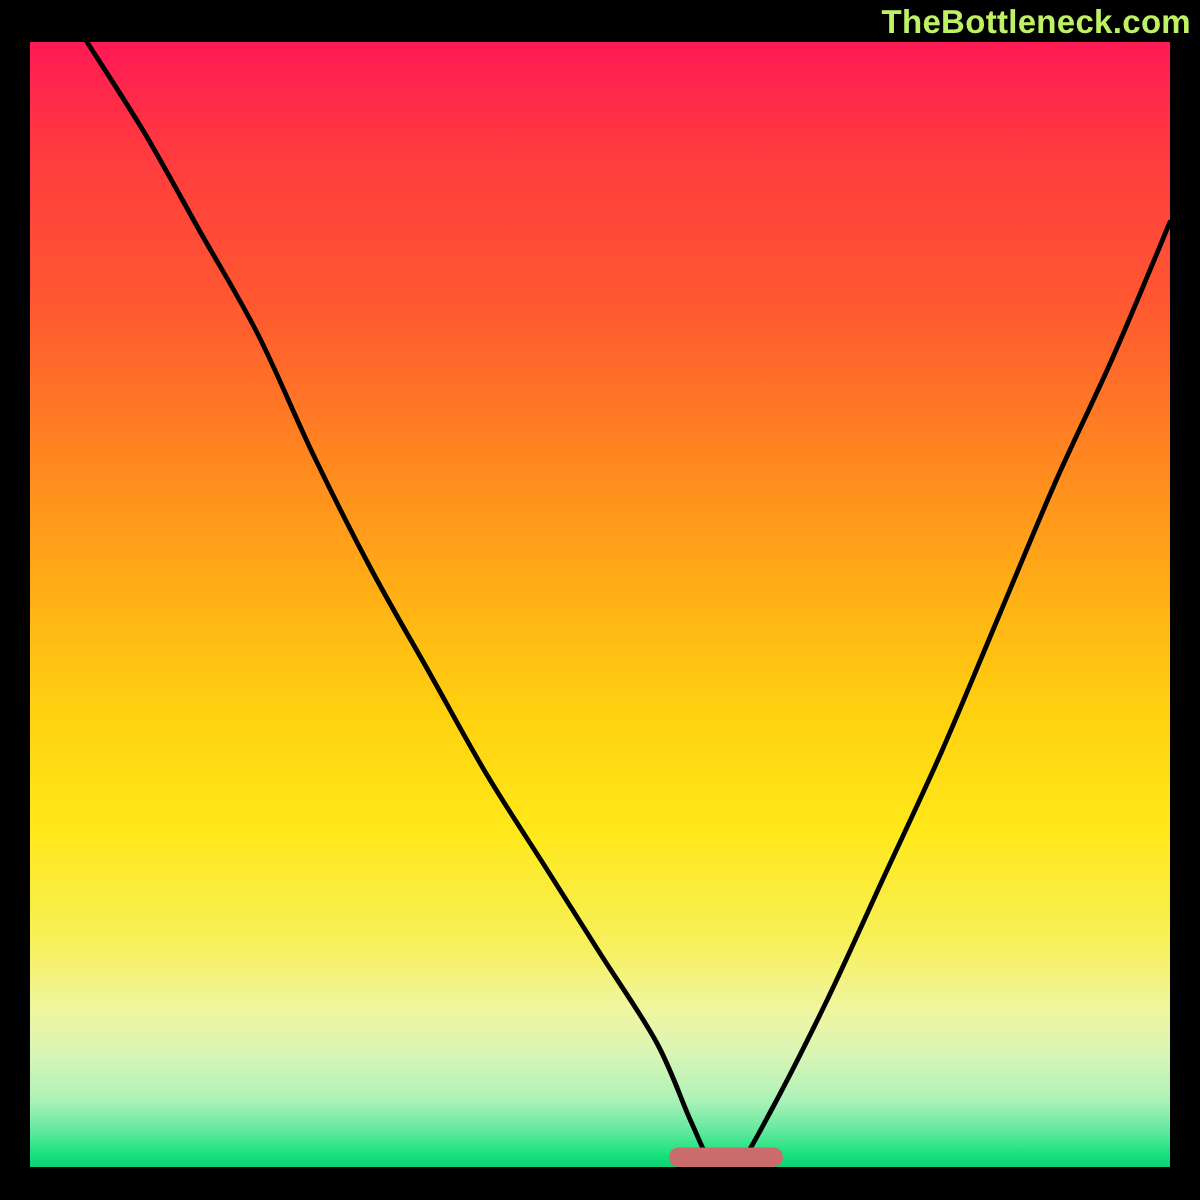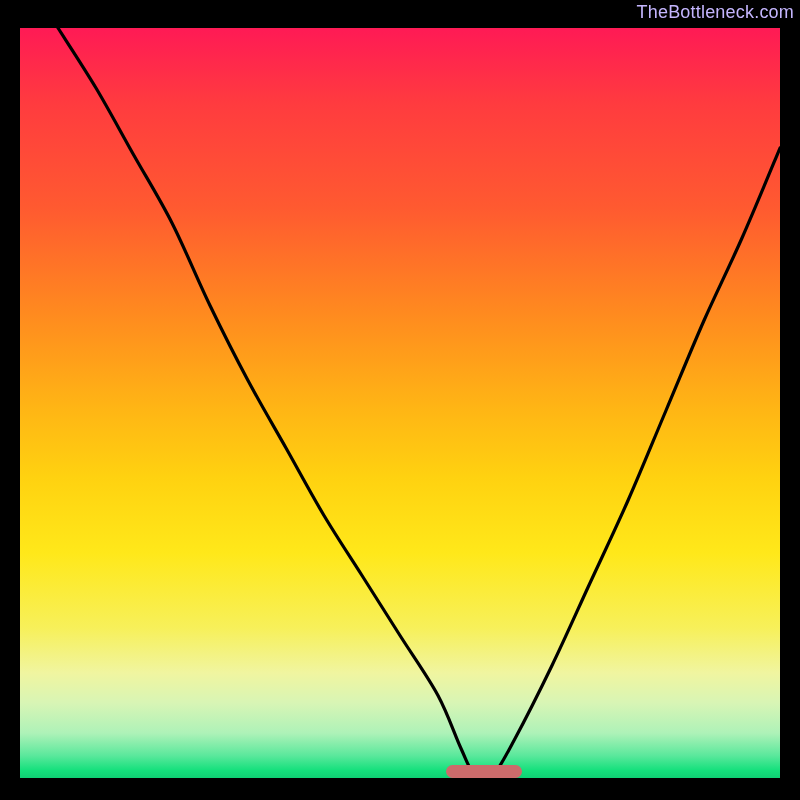--- a/index.html
+++ b/index.html
@@ -14,23 +14,23 @@
   .frame {
     position: relative;
     width: 800px;
     height: 800px;
     background: #000;
   }
   .watermark {
     position: absolute;
     top: 2px;
     right: 6px;
-    color: #c4b5fd;
-    font-size: 18px;
-    font-weight: 400;
+    color: #bef264;
+    font-size: 22px;
+    font-weight: 700;
     letter-spacing: 0.2px;
     z-index: 5;
   }
   .plot {
     position: absolute;
     left: 20px;
     top: 28px;
     width: 760px;
     height: 750px;
   }

